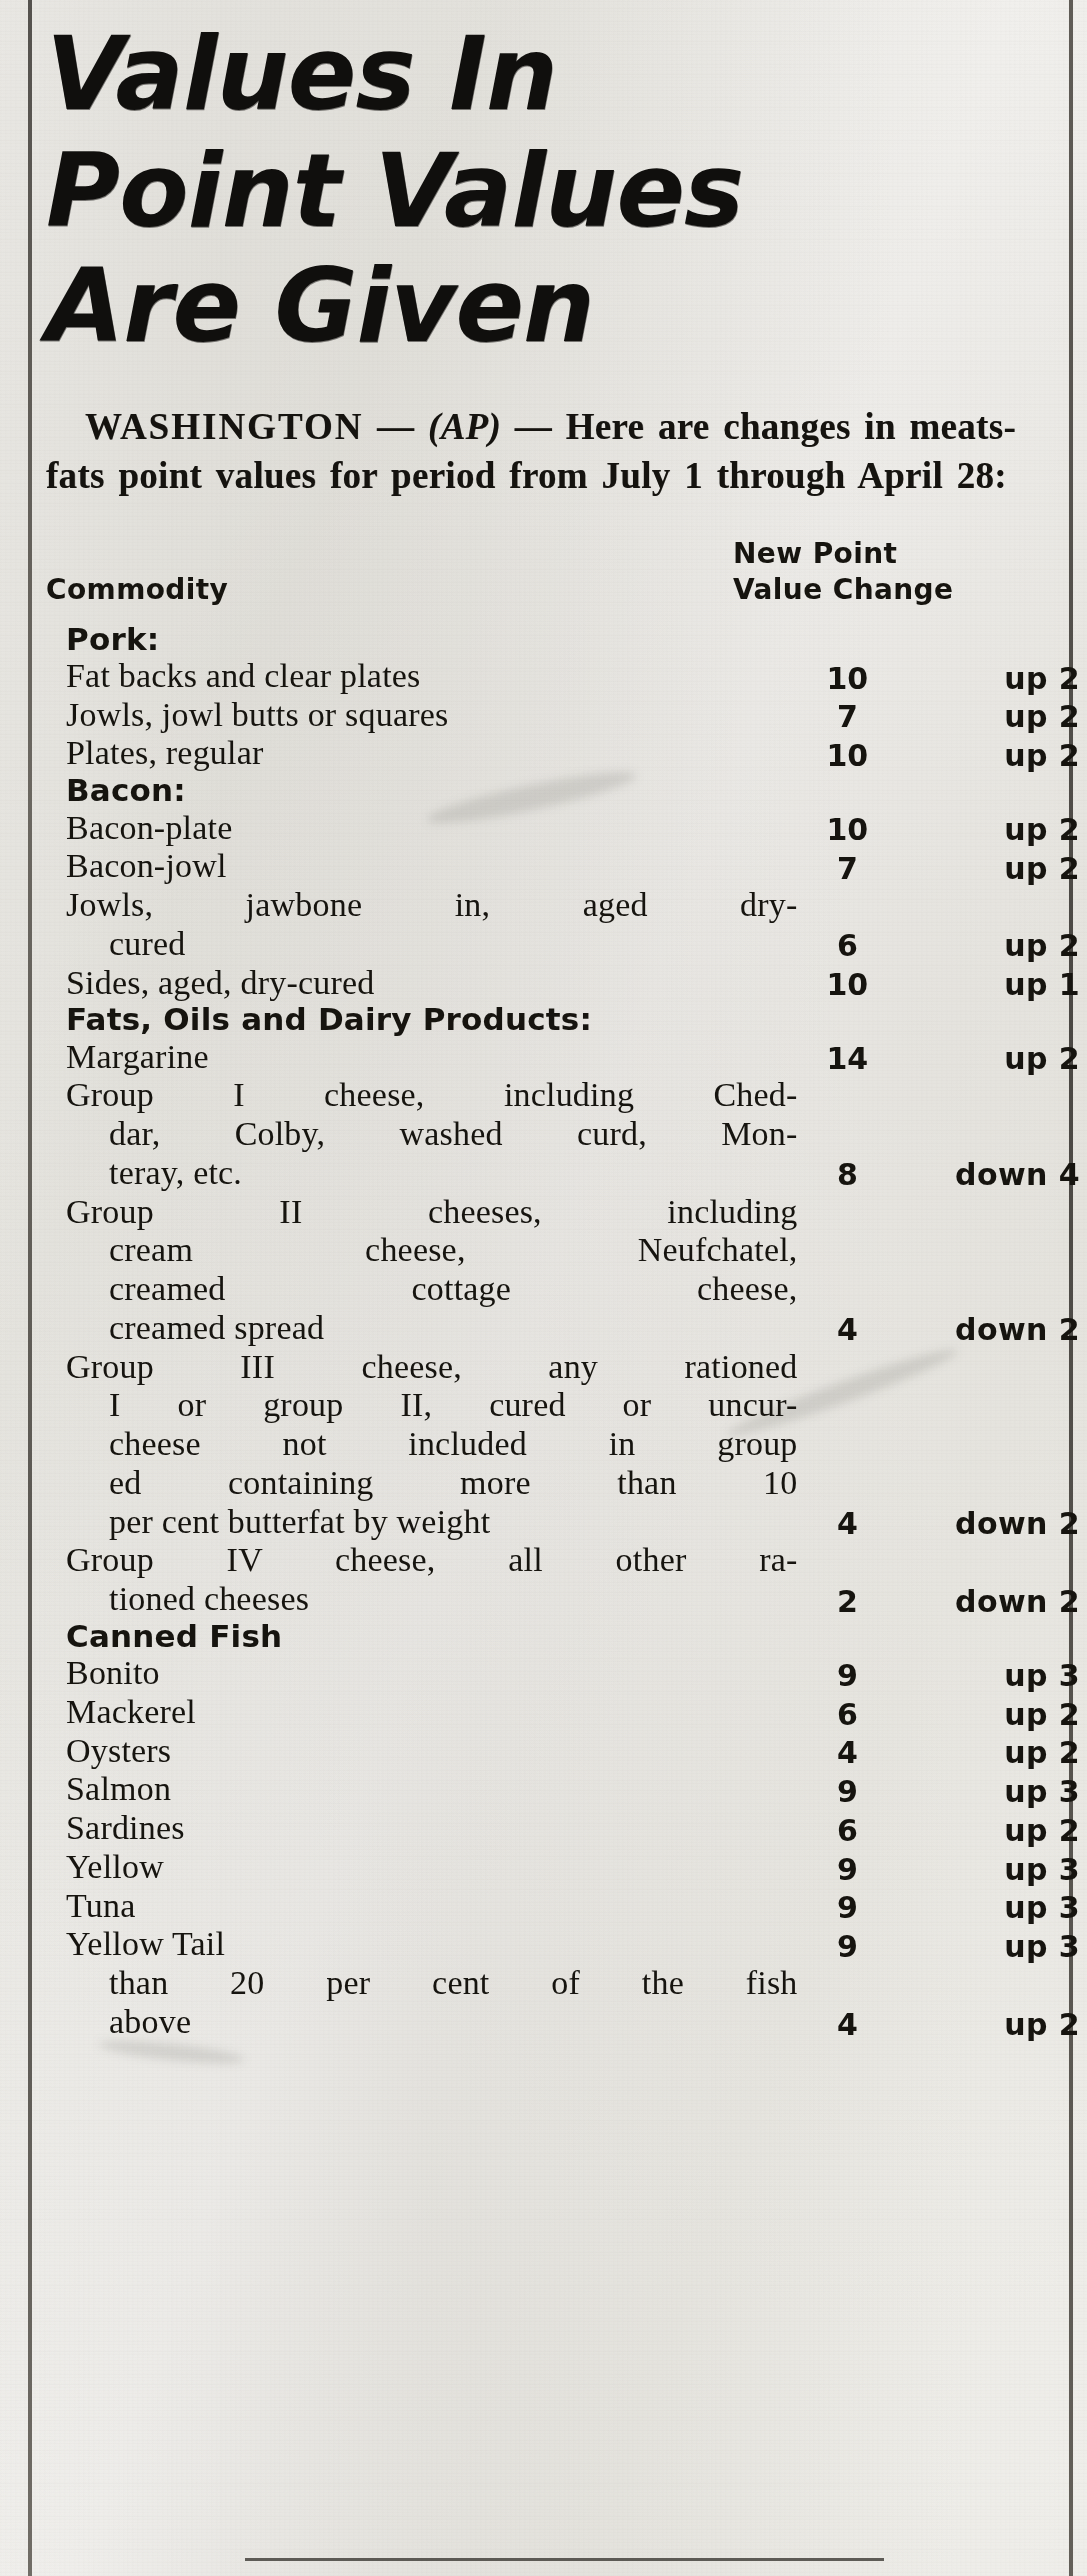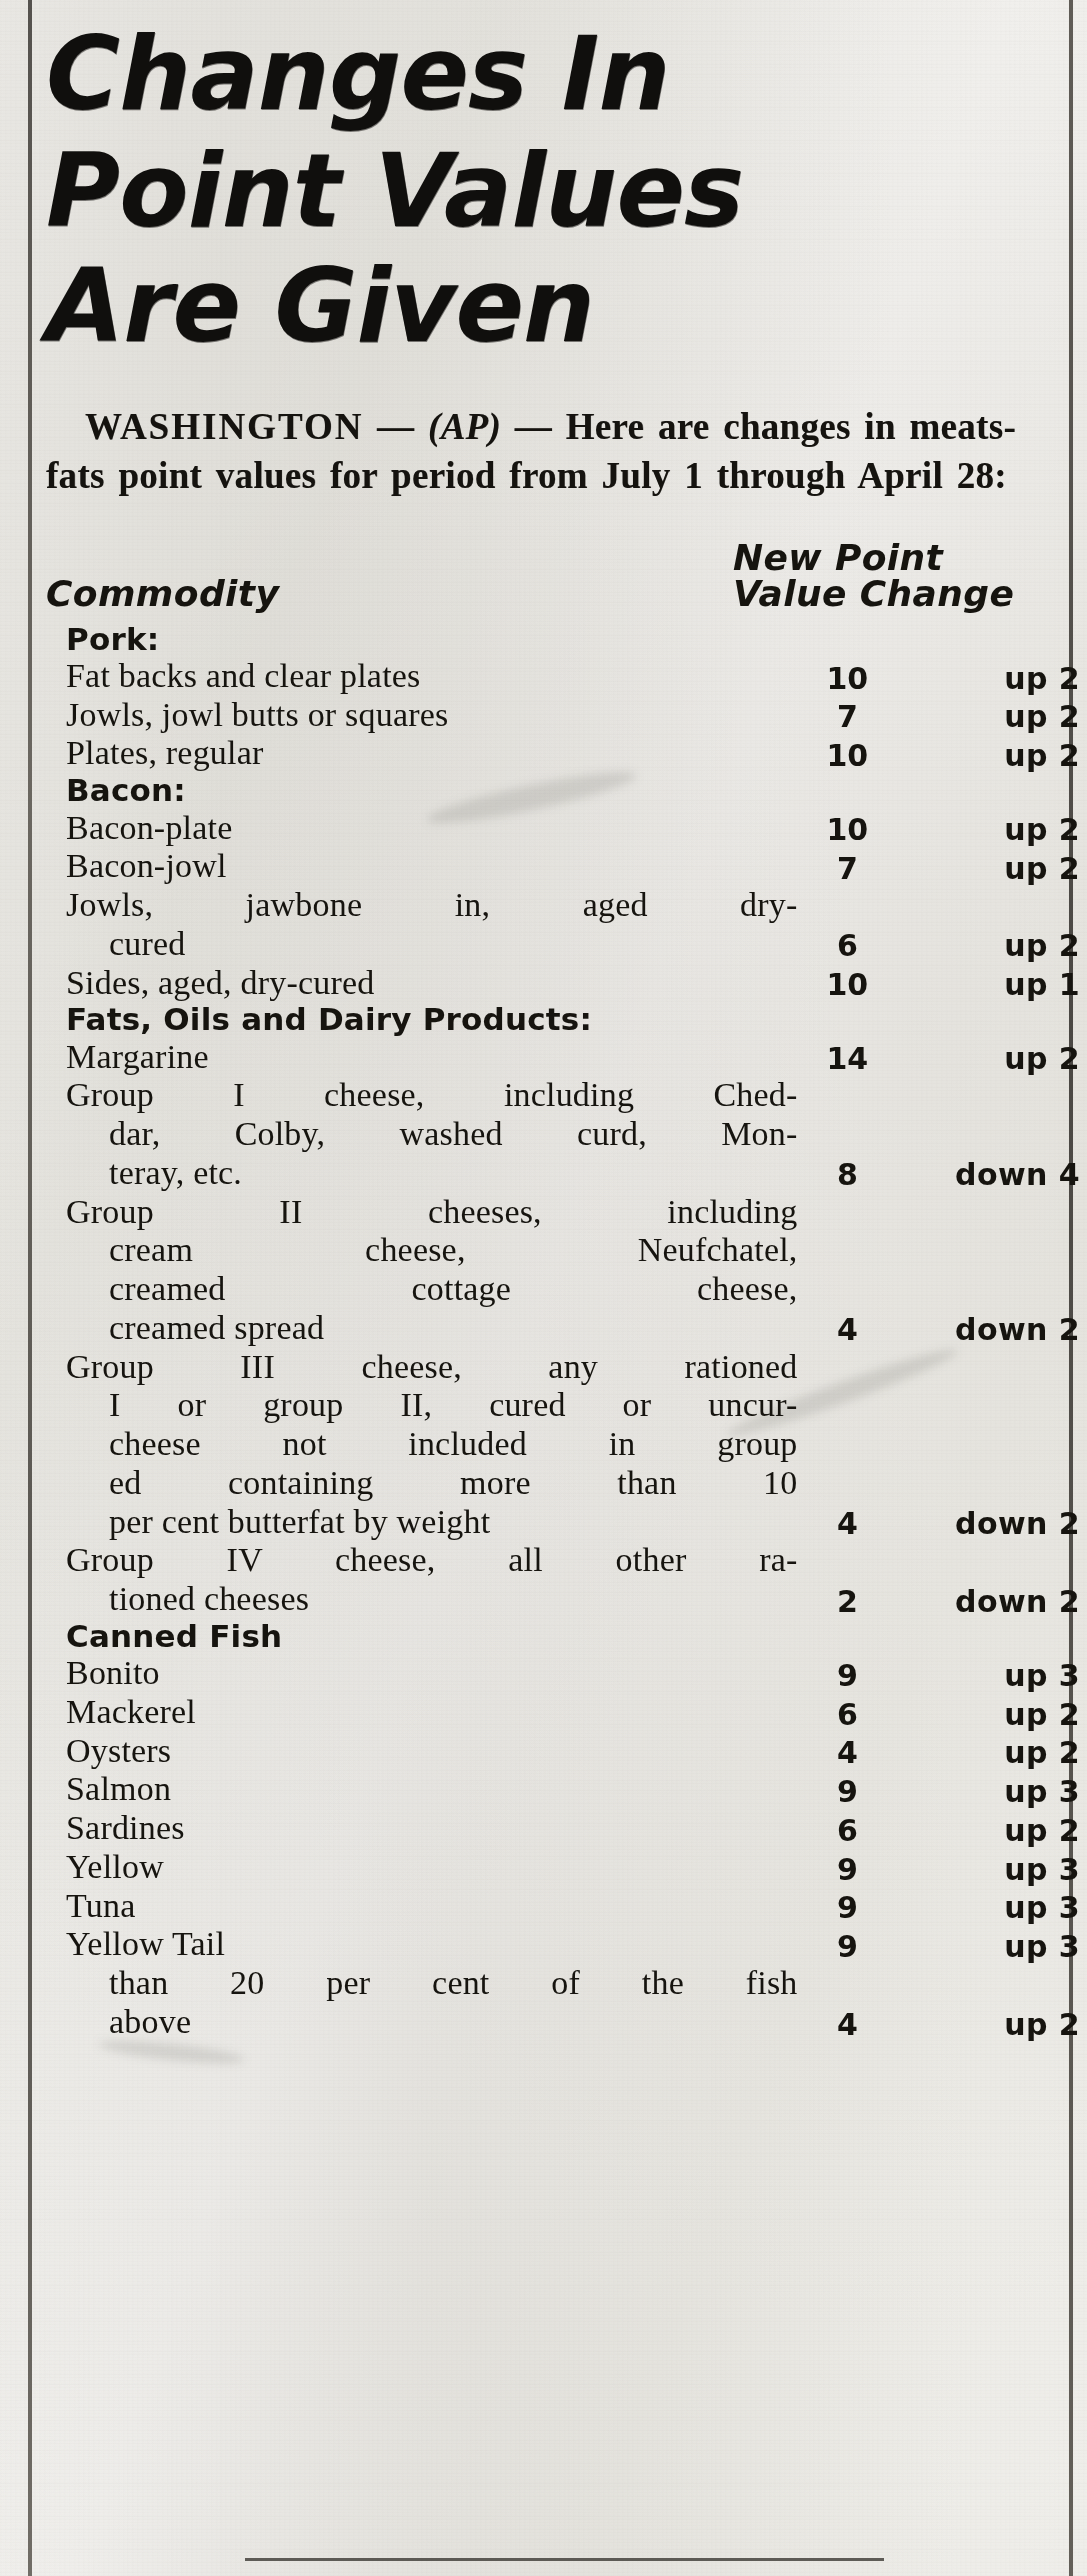--- a/index.html
+++ b/index.html
@@ -100,23 +100,22 @@
     font-weight: 700;
   }
 
   
   .tablehead {
     margin-top: 18px;
     position: relative;
     height: 85px;
     font-family: "DejaVu Sans", sans-serif;
     font-weight: 700;
-    font-size: 36px;
+    font-size: 28px;
     color: #16140f;
-    font-style: italic;
   }
   .tablehead .np {
     position: absolute;
     left: 687px;
     top: 0;
     letter-spacing: 0.4px;
   }
   .tablehead .vc {
     position: absolute;
     left: 687px;
@@ -209,21 +208,21 @@
 <div class="rule-left"></div>
 <div class="rule-right"></div>
 <div class="rule-bottom"></div>
 <div id="blotch1"></div>
 <div id="blotch2"></div>
 <div id="blotch3"></div>
 
 <div id="content">
 
   <div class="headline">
-    <span class="l1">Changes In</span>
+    <span class="l1">Values In</span>
     <span class="l2">Point Values</span>
     <span class="l3">Are Given</span>
   </div>
 
   <p class="lede"><span class="indent"></span><span class="wash">WASHINGTON</span> <span>—</span> <span class="ap">(AP)</span> <span>—</span> <span>Here are changes in meats-fats point values for period from July 1 through April 28:</span></p>
 
   <div class="tablehead">
     <span class="np">New Point</span>
     <span class="vc">Value Change</span>
     <span class="commodity">Commodity</span>

